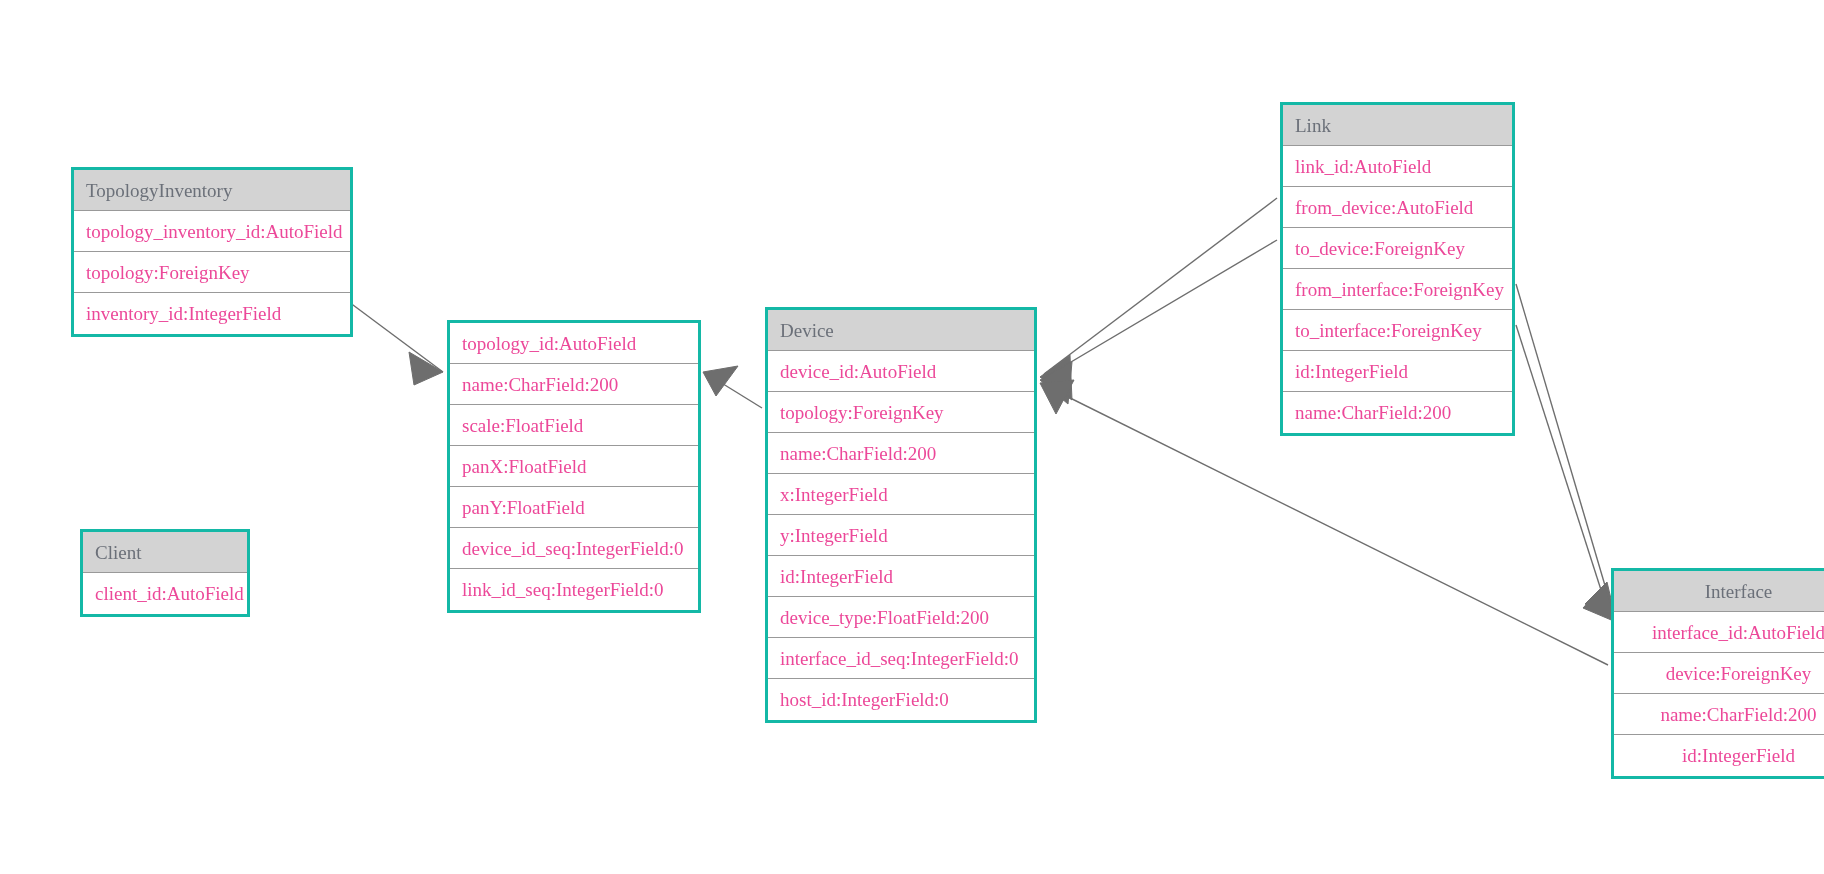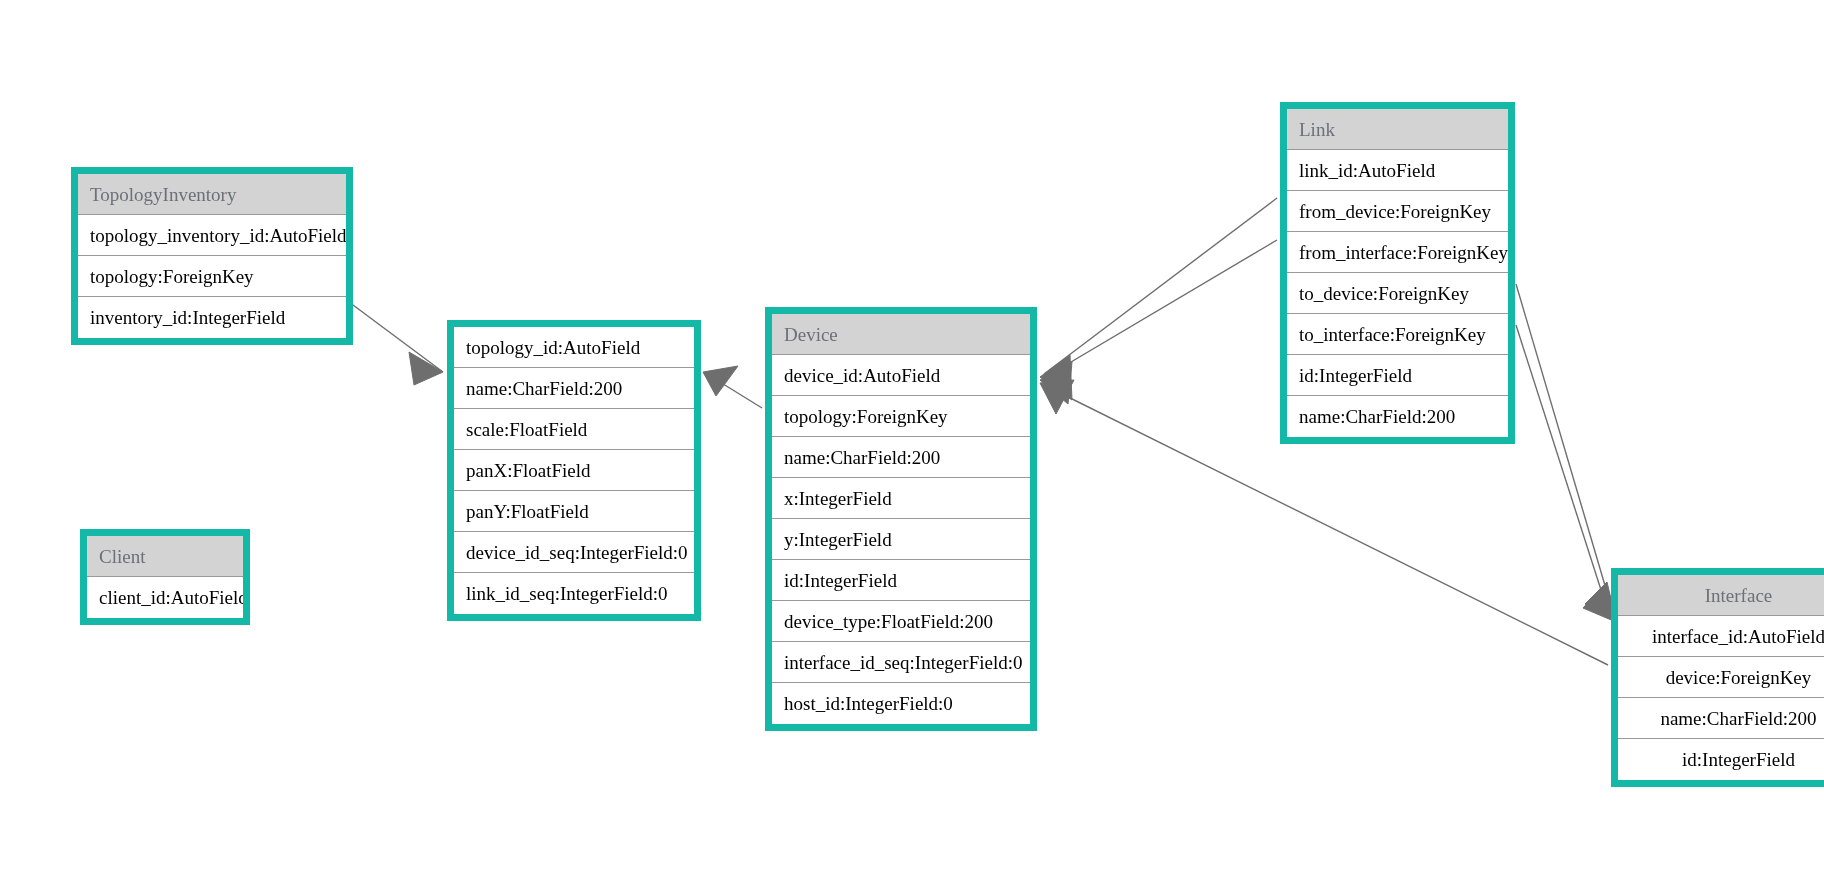--- a/index.html
+++ b/index.html
@@ -21,39 +21,39 @@
   #edge-layer {
     position: absolute;
     left: 0;
     top: 0;
     width: 1824px;
     height: 874px;
     pointer-events: none;
   }
   .entity {
     position: absolute;
-    border: 7px solid #14b8a6;
+    border: 3px solid #14b8a6;
     background: #ffffff;
     box-sizing: border-box;
     z-index: 2;
   }
   .entity-title {
     background: #d3d3d3;
     color: #6b7079;
     font-size: 19px;
     line-height: 1;
     padding: 11px 0 11px 12px;
     border-bottom: 1px solid #999999;
     box-sizing: border-box;
     height: 41px;
     white-space: nowrap;
     overflow: hidden;
   }
   .entity-field {
-    color: #000000;
+    color: #ec4899;
     font-size: 19px;
     line-height: 1;
     padding: 11px 0 11px 12px;
     border-bottom: 1px solid #999999;
     box-sizing: border-box;
     height: 41px;
     white-space: nowrap;
     overflow: hidden;
     background: #ffffff;
   }
@@ -125,23 +125,23 @@
         <div class="entity-field">x:IntegerField</div>
         <div class="entity-field">y:IntegerField</div>
         <div class="entity-field">id:IntegerField</div>
         <div class="entity-field">device_type:FloatField:200</div>
         <div class="entity-field">interface_id_seq:IntegerField:0</div>
         <div class="entity-field">host_id:IntegerField:0</div>
       </div>
       <div class="entity" style="left: 1280px; top: 102px; width: 235px;">
         <div class="entity-title">Link</div>
         <div class="entity-field">link_id:AutoField</div>
-        <div class="entity-field">from_device:ForeignKey</div>
+        <div class="entity-field">from_device:AutoField</div>
+        <div class="entity-field">to_device:ForeignKey</div>
         <div class="entity-field">from_interface:ForeignKey</div>
-        <div class="entity-field">to_device:ForeignKey</div>
         <div class="entity-field">to_interface:ForeignKey</div>
         <div class="entity-field">id:IntegerField</div>
         <div class="entity-field">name:CharField:200</div>
       </div>
       <div class="entity" style="left: 1611px; top: 568px; width: 243px; text-align: center;">
         <div class="entity-title">Interface</div>
         <div class="entity-field">interface_id:AutoField</div>
         <div class="entity-field">device:ForeignKey</div>
         <div class="entity-field">name:CharField:200</div>
         <div class="entity-field">id:IntegerField</div>

